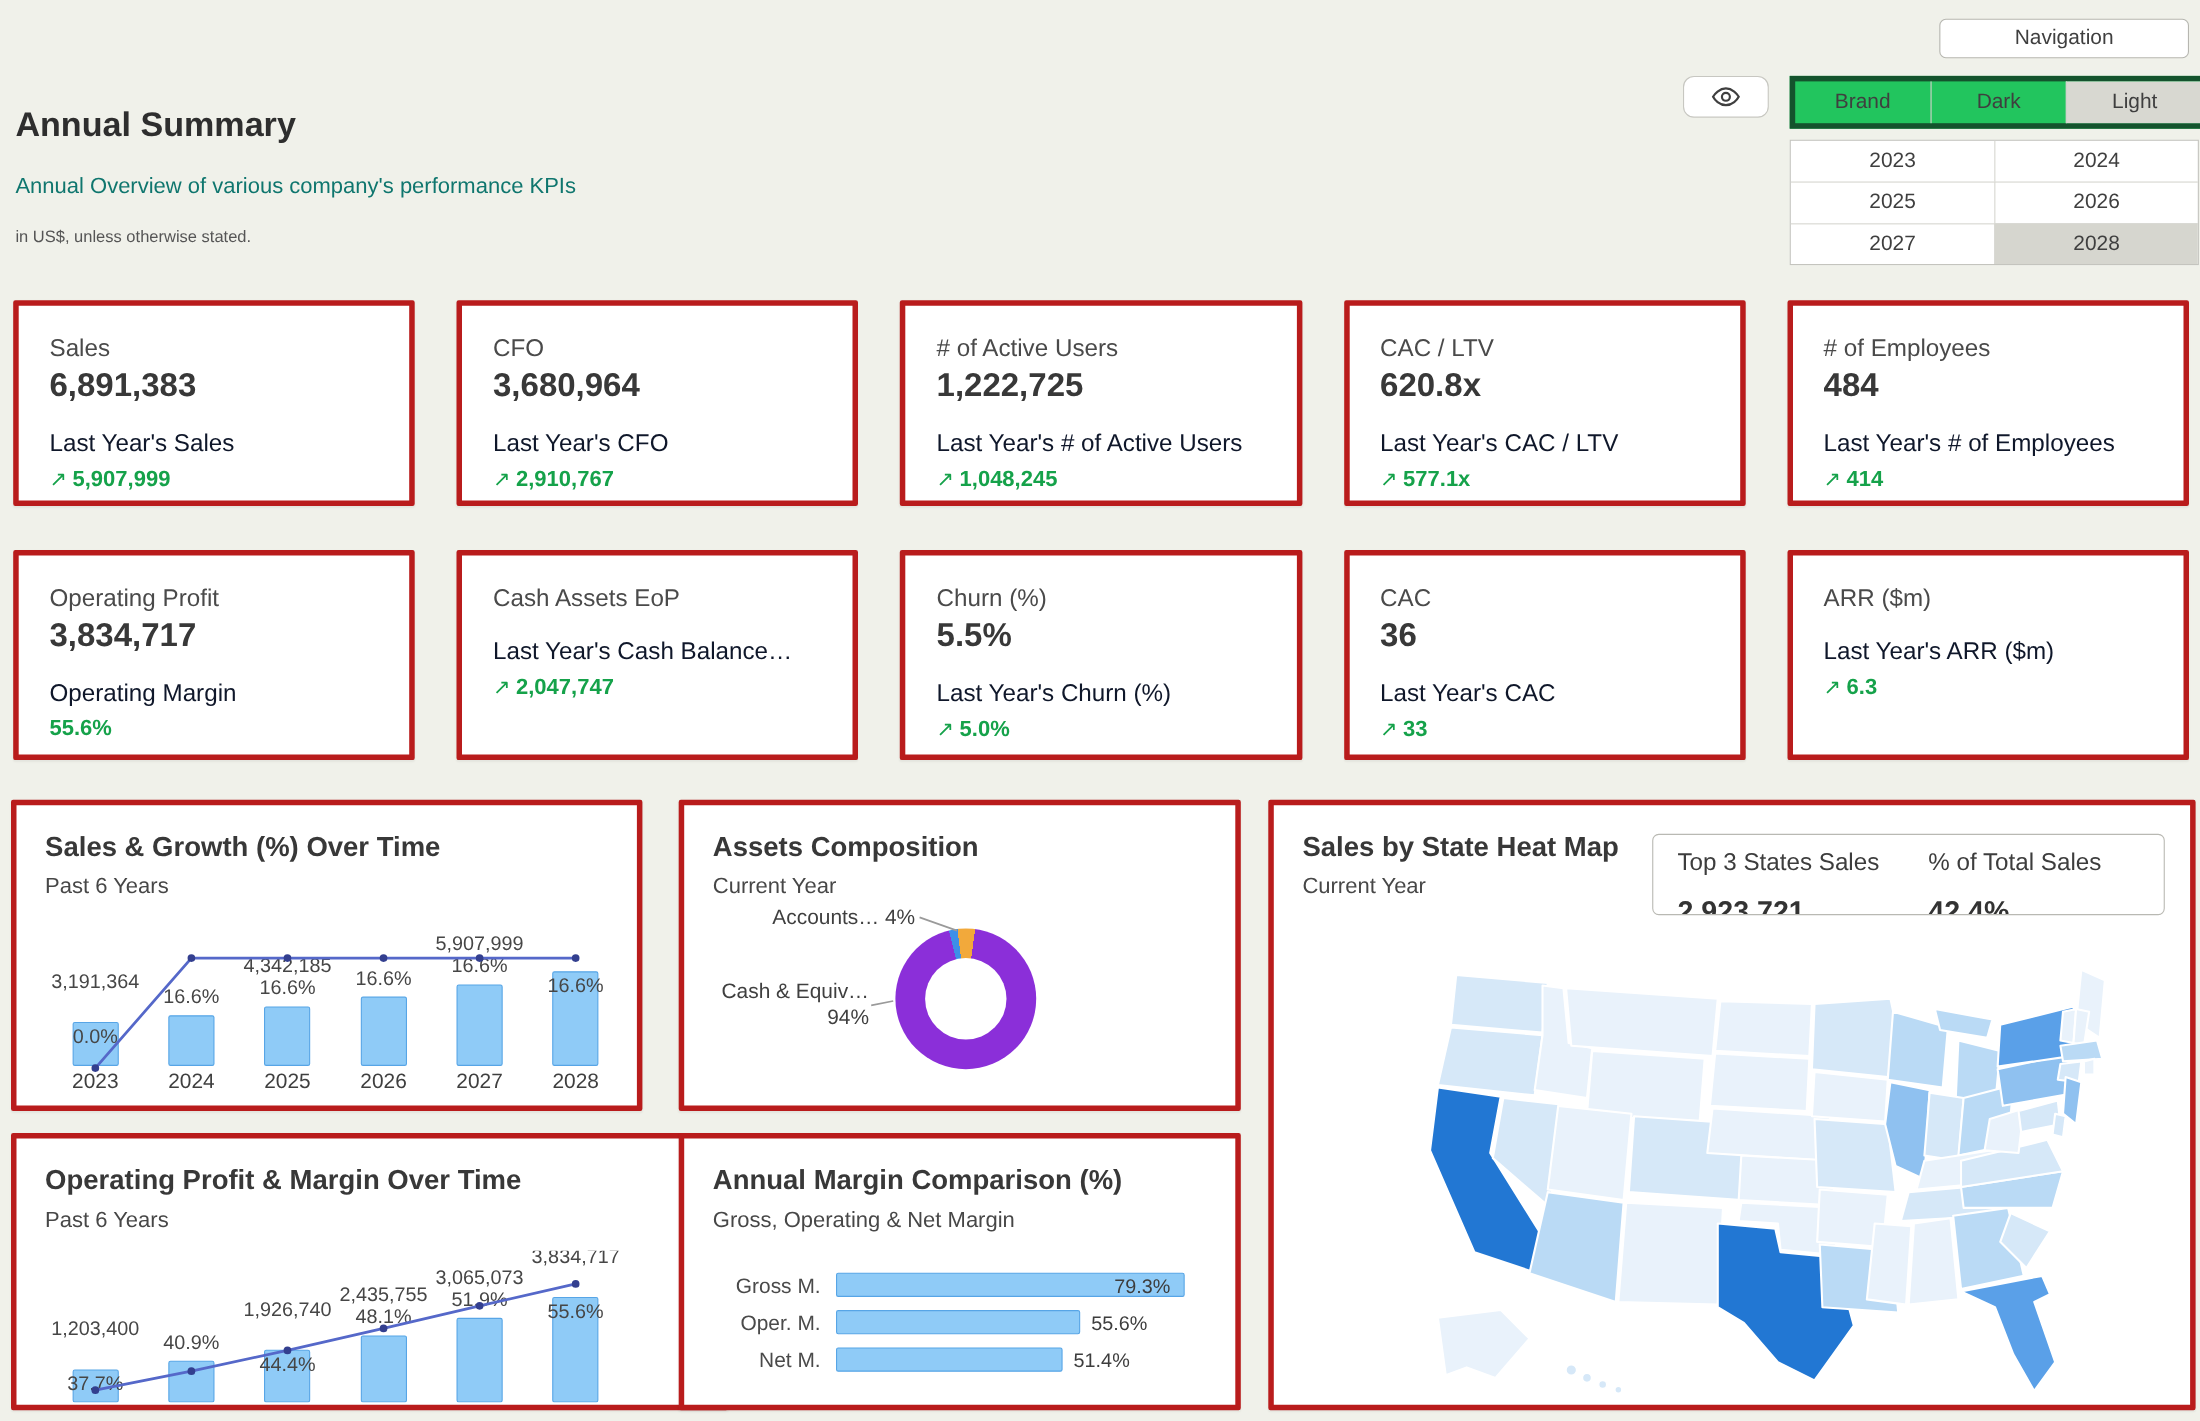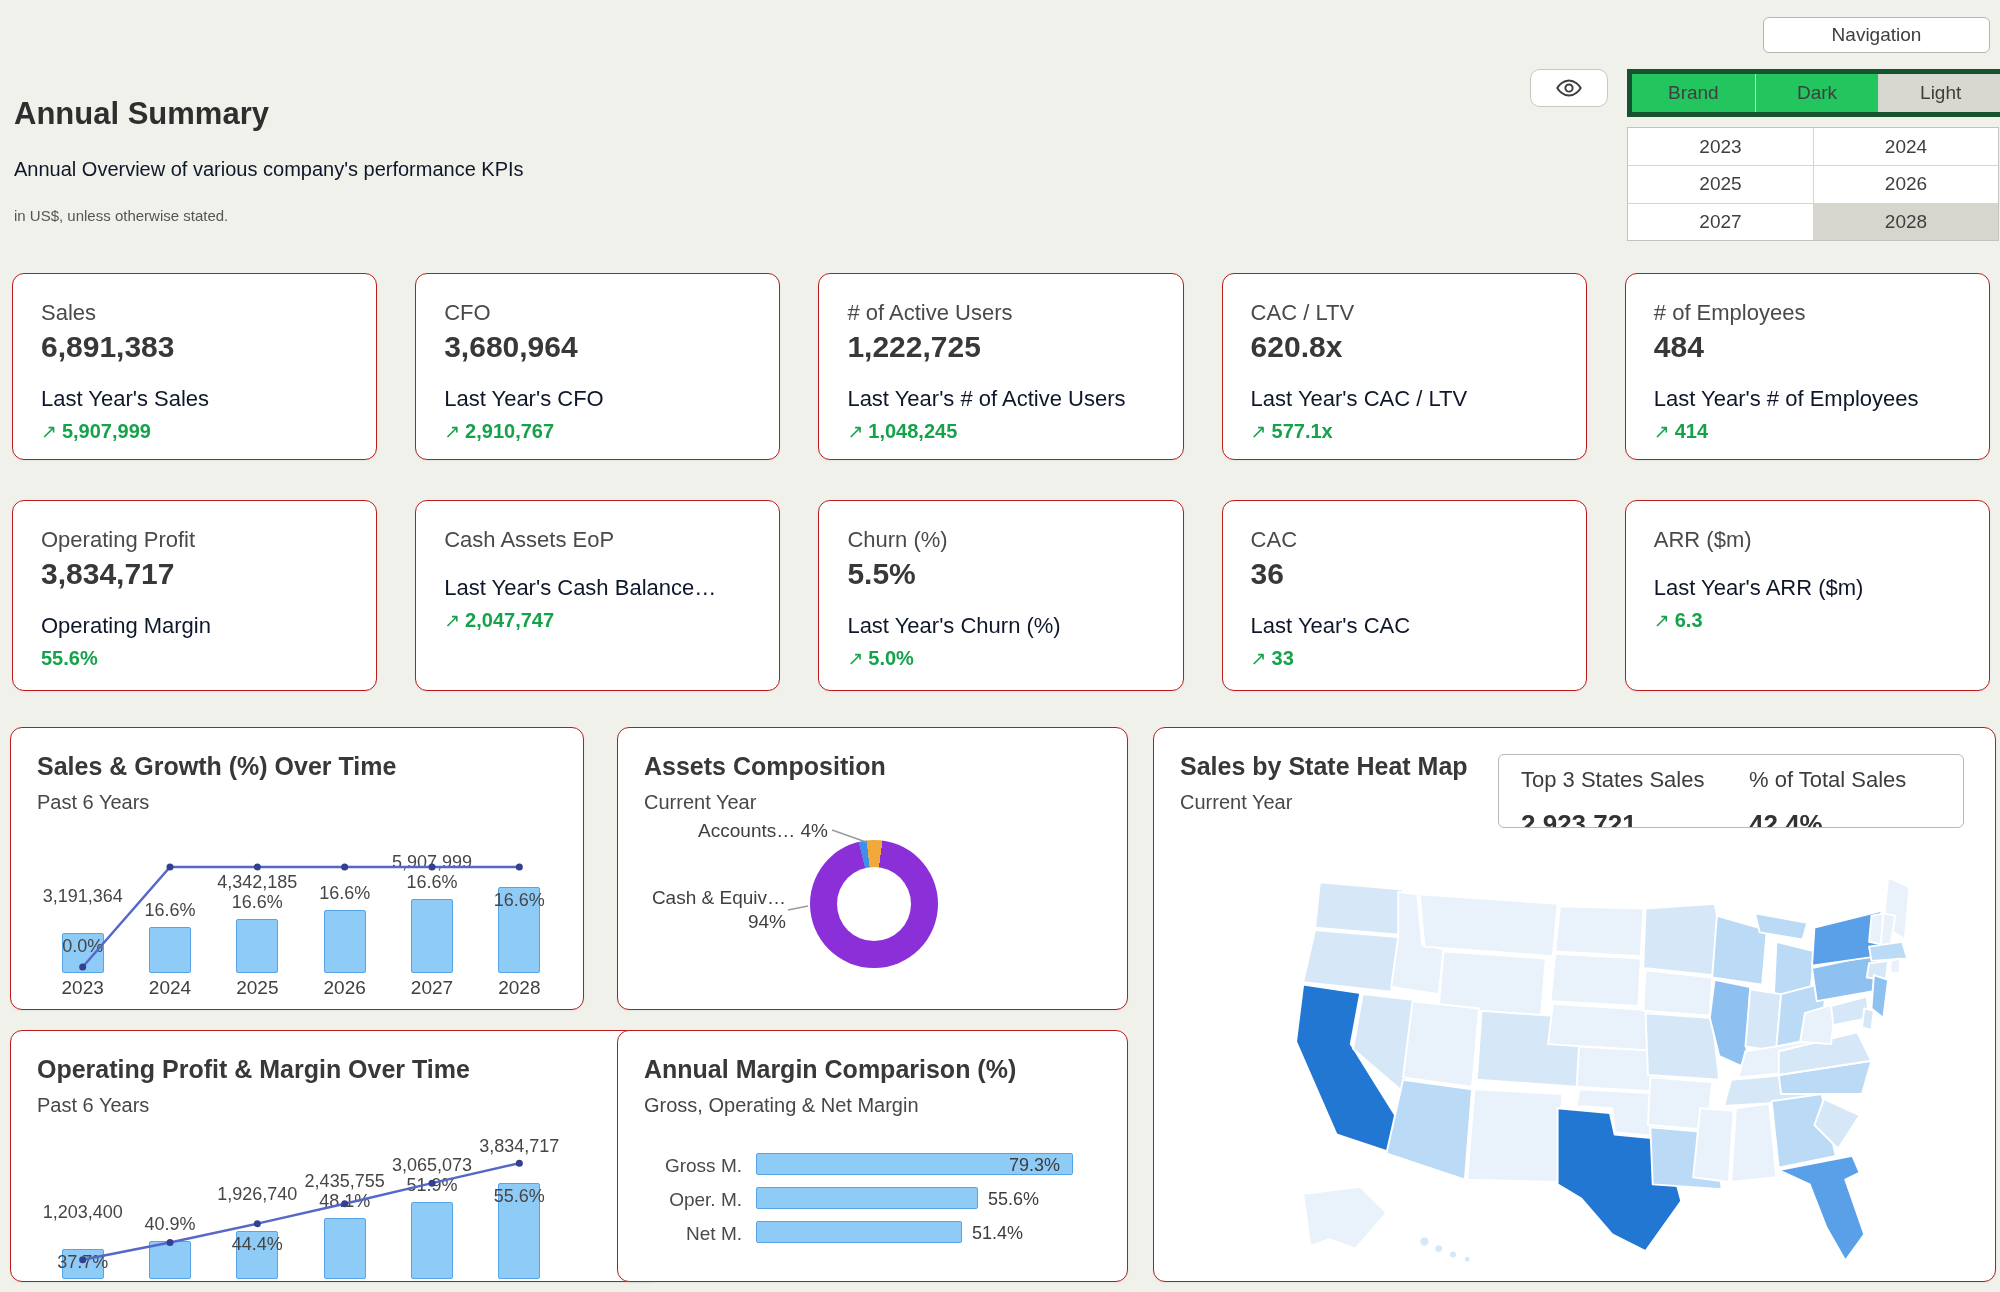--- a/index.html
+++ b/index.html
@@ -1,21 +1,21 @@
 <!DOCTYPE html>
 <html><head>
 <meta charset="utf-8">
 <style>
   html,body{margin:0;padding:0}
   body{
     width:2000px;height:1292px;position:relative;overflow:hidden;
     background:#f0f1ea;color:#3d3d3d;
     font-family:"Liberation Sans", sans-serif;
   }
-  .card{background:#fff;border:1px solid #b91c1c;border-radius:12px;box-shadow:0 1px 2px rgba(0,0,0,.05)}
+  .card{background:#fff;border:5px solid #b91c1c;border-radius:2px;box-shadow:0 1px 2px rgba(0,0,0,.05)}
 
   
   .nav-btn{position:absolute;left:1763px;top:17px;width:227px;height:36px;background:#fff;
     border:1px solid #b6b6b0;border-radius:6px;font-size:19px;color:#3f3f3f;cursor:pointer;
     font-family:inherit}
   .eye-btn{position:absolute;left:1530px;top:69px;width:78px;height:38px;background:#fff;
     border:1px solid #c7c7c1;border-radius:10px;display:flex;align-items:center;justify-content:center;cursor:pointer}
   .segmented{position:absolute;left:1627px;top:69px;width:370px;height:38px;display:flex;
     background:#22c55e;border:5px solid #14532d}
   .segmented button{flex:1;border:none;background:transparent;font-size:19px;color:#3f3f3f;cursor:pointer;font-family:inherit}
@@ -24,21 +24,21 @@
   .years{position:absolute;left:1627px;top:127px;width:370px;height:112px;display:grid;
     grid-template-columns:1fr 1fr;grid-template-rows:repeat(3,1fr);background:#fff;border:1px solid #c4c4be}
   .years button{border:none;background:transparent;font-size:19px;color:#3f3f3f;cursor:pointer;font-family:inherit}
   .years button:nth-child(2n){border-left:1px solid #d6d6d0}
   .years button:nth-child(n+3){border-top:1px solid #d6d6d0}
   .years button.selected{background:#d6d6cf}
 
   
   header{position:absolute;left:14px;top:96px}
   header h1{margin:0;font-size:31px;font-weight:bold;color:#2e2e2e}
-  header .sub{margin:26px 0 0 0;font-size:20px;color:#0f172a}
+  header .sub{margin:26px 0 0 0;font-size:20px;color:#0f766e}
   header .note{margin:26px 0 0 0;font-size:15px;color:#555}
 
   
   .kpi-grid{position:absolute;left:12px;top:273px;width:1978px;display:grid;
     grid-template-columns:repeat(5,1fr);grid-template-rows:187px 191px;column-gap:38px;row-gap:40px}
   .kpi{padding:26px 28px;box-sizing:border-box}
   .kpi-label{font-size:22px;color:#4a4a4a}
   .kpi-value{font-size:30px;font-weight:bold;color:#383838;margin-top:4px}
   .kpi-sublabel{font-size:22px;color:#0f172a;margin-top:22px;white-space:nowrap;overflow:hidden}
   .kpi-subvalue{font-size:20px;font-weight:bold;color:#15a24a;margin-top:8px;display:flex;align-items:center;gap:5px}

